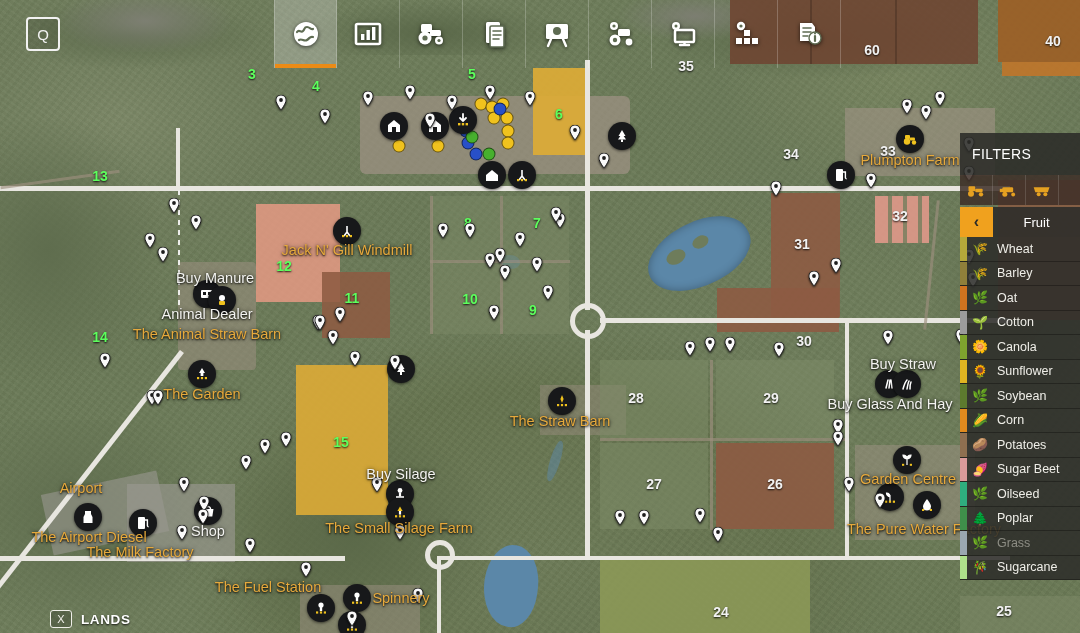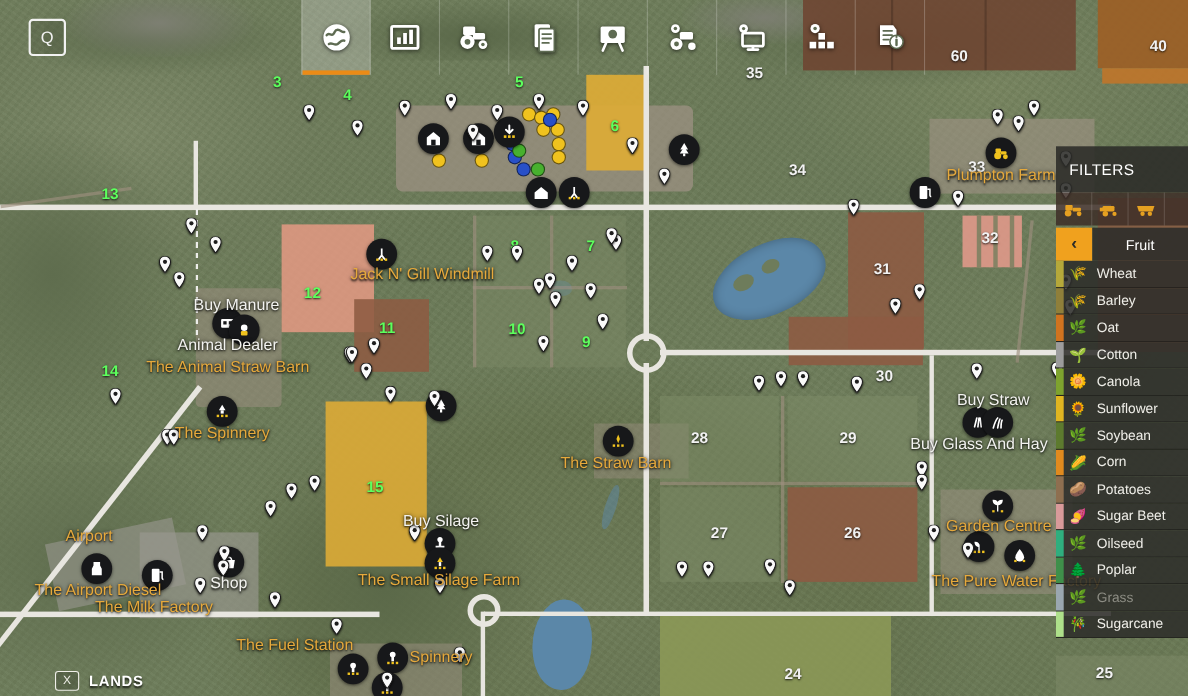--- a/index.html
+++ b/index.html
@@ -246,21 +246,21 @@
         <div class="fieldnum fn-own" style="left: 559px; top: 114px;">6</div>
         <div class="fieldnum fn-own" style="left: 100px; top: 176px;">13</div>
         <div class="fieldnum fn-own" style="left: 284px; top: 266px;">12</div>
         <div class="fieldnum fn-own" style="left: 100px; top: 337px;">14</div>
         <div class="fieldnum fn-own" style="left: 352px; top: 298px;">11</div>
         <div class="fieldnum fn-own" style="left: 468px; top: 223px;">8</div>
         <div class="fieldnum fn-own" style="left: 537px; top: 223px;">7</div>
         <div class="fieldnum fn-own" style="left: 470px; top: 299px;">10</div>
         <div class="fieldnum fn-own" style="left: 533px; top: 310px;">9</div>
         <div class="fieldnum fn-own" style="left: 341px; top: 442px;">15</div>
-        <div class="fieldnum fn-oth" style="left: 725px; top: 154px;">34</div>
+        <div class="fieldnum fn-oth" style="left: 791px; top: 154px;">34</div>
         <div class="fieldnum fn-oth" style="left: 888px; top: 151px;">33</div>
         <div class="fieldnum fn-oth" style="left: 900px; top: 216px;">32</div>
         <div class="fieldnum fn-oth" style="left: 802px; top: 244px;">31</div>
         <div class="fieldnum fn-oth" style="left: 804px; top: 309px; margin-top: 32px;">30</div>
         <div class="fieldnum fn-oth" style="left: 636px; top: 398px;">28</div>
         <div class="fieldnum fn-oth" style="left: 771px; top: 398px;">29</div>
         <div class="fieldnum fn-oth" style="left: 654px; top: 484px;">27</div>
         <div class="fieldnum fn-oth" style="left: 775px; top: 484px;">26</div>
         <div class="fieldnum fn-oth" style="left: 721px; top: 612px;">24</div>
         <div class="fieldnum fn-oth" style="left: 1004px; top: 611px;">25</div>
@@ -962,25 +962,25 @@
           </svg>
         </div>
         <div class="pin" style="left: 537px; top: 272px;">
           <svg viewBox="0 0 11 15">
             <path d="M5.5 0 C2.5 0 0.4 2.2 0.4 5 C0.4 8.5 5.5 15 5.5 15 C5.5 15 10.6 8.5 10.6 5 C10.6 2.2 8.5 0 5.5 0 Z" fill="#fafafa" stroke="#1d1d1d" stroke-width="1"></path>
             <circle cx="5.5" cy="5" r="1.9" fill="#1d1d1d"></circle>
           </svg>
         </div>
       </div>
     <div id="labellayer">
-        <div class="mlabel gold" style="left: 347px; top: 250px; margin-left: 37px;">Jack N' Gill Windmill</div>
+        <div class="mlabel gold" style="left: 347px; top: 250px;">Jack N' Gill Windmill</div>
         <div class="mlabel white" style="left: 215px; top: 278px;">Buy Manure</div>
         <div class="mlabel white" style="left: 207px; top: 314px;">Animal Dealer</div>
         <div class="mlabel gold" style="left: 207px; top: 334px;">The Animal Straw Barn</div>
-        <div class="mlabel gold" style="left: 202px; top: 394px;">The Spinnery</div>
+        <div class="mlabel gold" style="left: 202px; top: 394px;">The Garden</div>
         <div class="mlabel gold" style="left: 81px; top: 488px;">Airport</div>
         <div class="mlabel gold" style="left: 89px; top: 537px;">The Airport Diesel</div>
         <div class="mlabel gold" style="left: 140px; top: 552px;">The Milk Factory</div>
         <div class="mlabel white" style="left: 208px; top: 531px;">Shop</div>
         <div class="mlabel gold" style="left: 268px; top: 587px;">The Fuel Station</div>
         <div class="mlabel gold" style="left: 401px; top: 598px;">Spinnery</div>
         <div class="mlabel white" style="left: 401px; top: 474px;">Buy Silage</div>
         <div class="mlabel gold" style="left: 399px; top: 528px;">The Small Silage Farm</div>
         <div class="mlabel gold" style="left: 560px; top: 421px;">The Straw Barn</div>
         <div class="mlabel gold" style="left: 910px; top: 160px;">Plumpton Farm</div>

